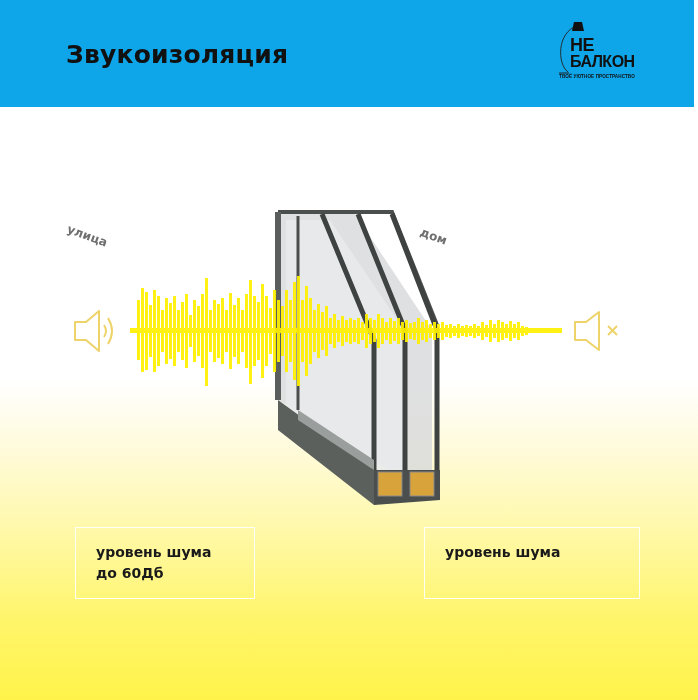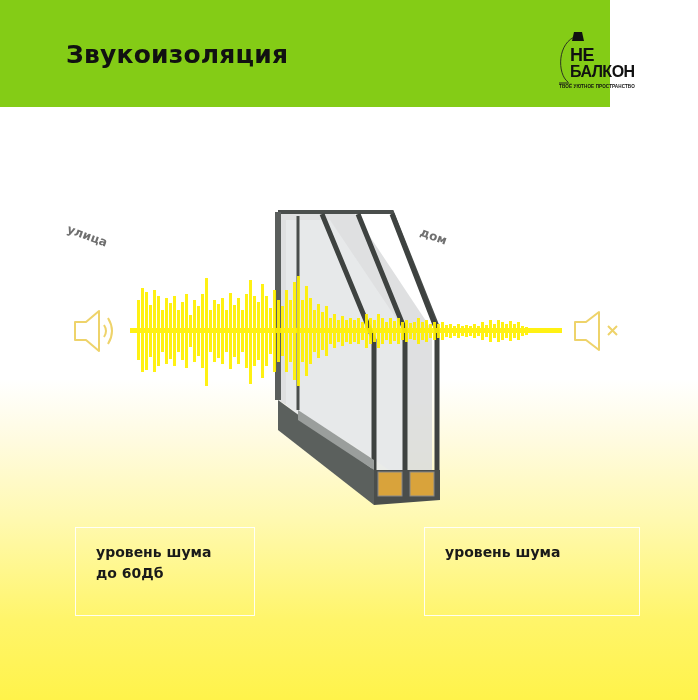--- a/index.html
+++ b/index.html
@@ -6,30 +6,30 @@
   html, body { width: 698px; height: 700px; overflow: hidden; }
   body {
     font-family: "DejaVu Sans", sans-serif;
     position: relative;
     background: linear-gradient(to bottom,
       #ffffff 0px, #ffffff 380px,
       #fffbe0 440px, #fff9b0 520px,
       #fff56a 620px, #fff34a 700px);
   }
   .header {
-    position: absolute; left: 0; top: 0; width: 610px; height: 107px;
-    background: #84cc16;
+    position: absolute; left: 0; top: 0; width: 694px; height: 107px;
+    background: #0ea5e9;
   }
   .title {
     position: absolute; left: 66px; top: 40px;
     font-family: "DejaVu Sans", sans-serif;
     font-weight: bold; font-size: 25px; color: #111;
     letter-spacing: 0.2px;
   }
-  .logo { position: absolute; left: 555px; top: 30px; width: 100px; height: 70px; }
+  .logo { position: absolute; left: 555px; top: 20px; width: 100px; height: 70px; }
   .logo .ne {
     position: absolute; left: 15px; top: 15px;
     font-family: "Liberation Sans", sans-serif; font-size: 18px; font-weight: bold; color: #111;
     letter-spacing: -0.5px;
   }
   .logo .balkon {
     position: absolute; left: 15px; top: 33px;
     font-family: "Liberation Sans", sans-serif; font-size: 16px; font-weight: bold; color: #111;
     letter-spacing: -0.5px;
   }
@@ -47,21 +47,21 @@
   }
   .label-home {
     position: absolute; left: 423px; top: 225px;
     font-size: 12px; font-weight: bold; color: #6f6f6f;
     transform: rotate(20deg); transform-origin: left top;
   }
 
   .scene { position: absolute; left: 0; top: 0; }
 
   .info-box {
-    position: absolute; top: 527px; height: 89px;
+    position: absolute; top: 527px; height: 72px;
     border: 1.5px solid rgba(255,255,255,0.9);
   }
   .info-box.left { left: 75px; width: 180px; }
   .info-box.right { left: 424px; width: 216px; }
   .info-text {
     position: absolute; left: 20px; top: 14px;
     font-family: "DejaVu Sans", sans-serif; font-weight: bold; font-size: 14px; line-height: 21px;
     color: #1a1a1a; white-space: nowrap;
   }
 </style>

